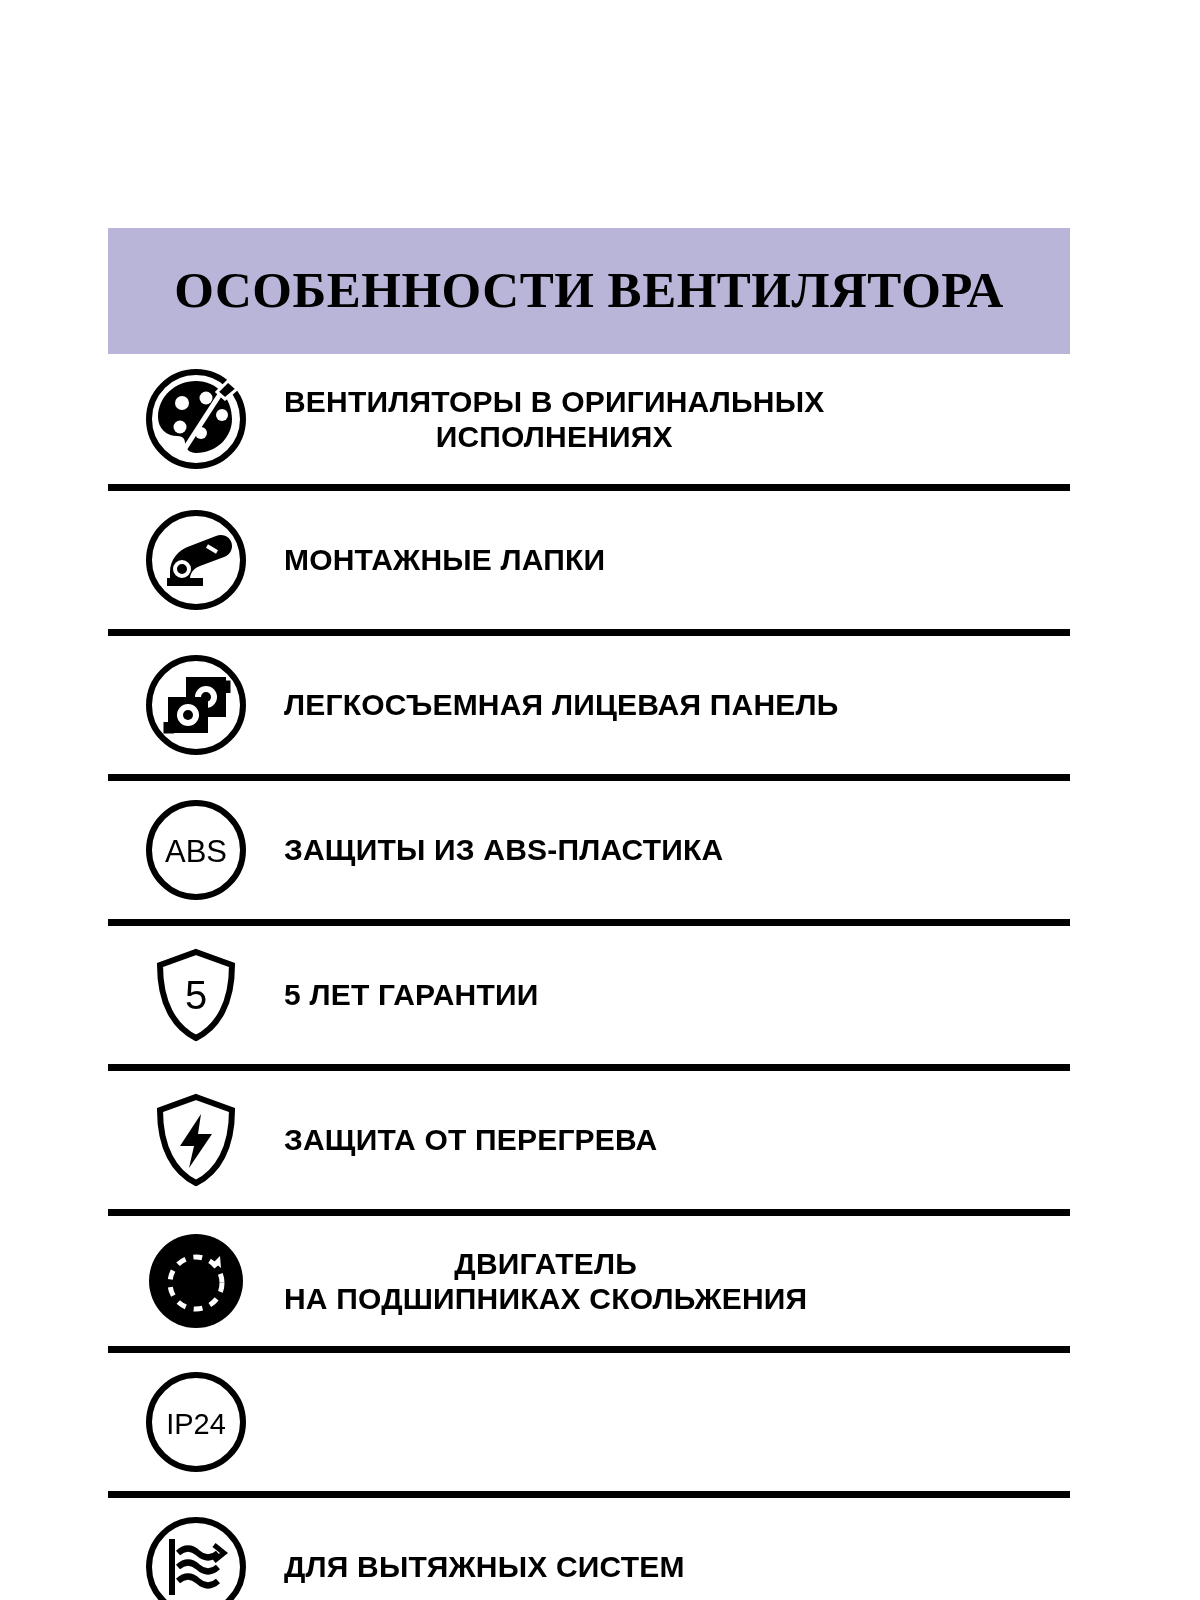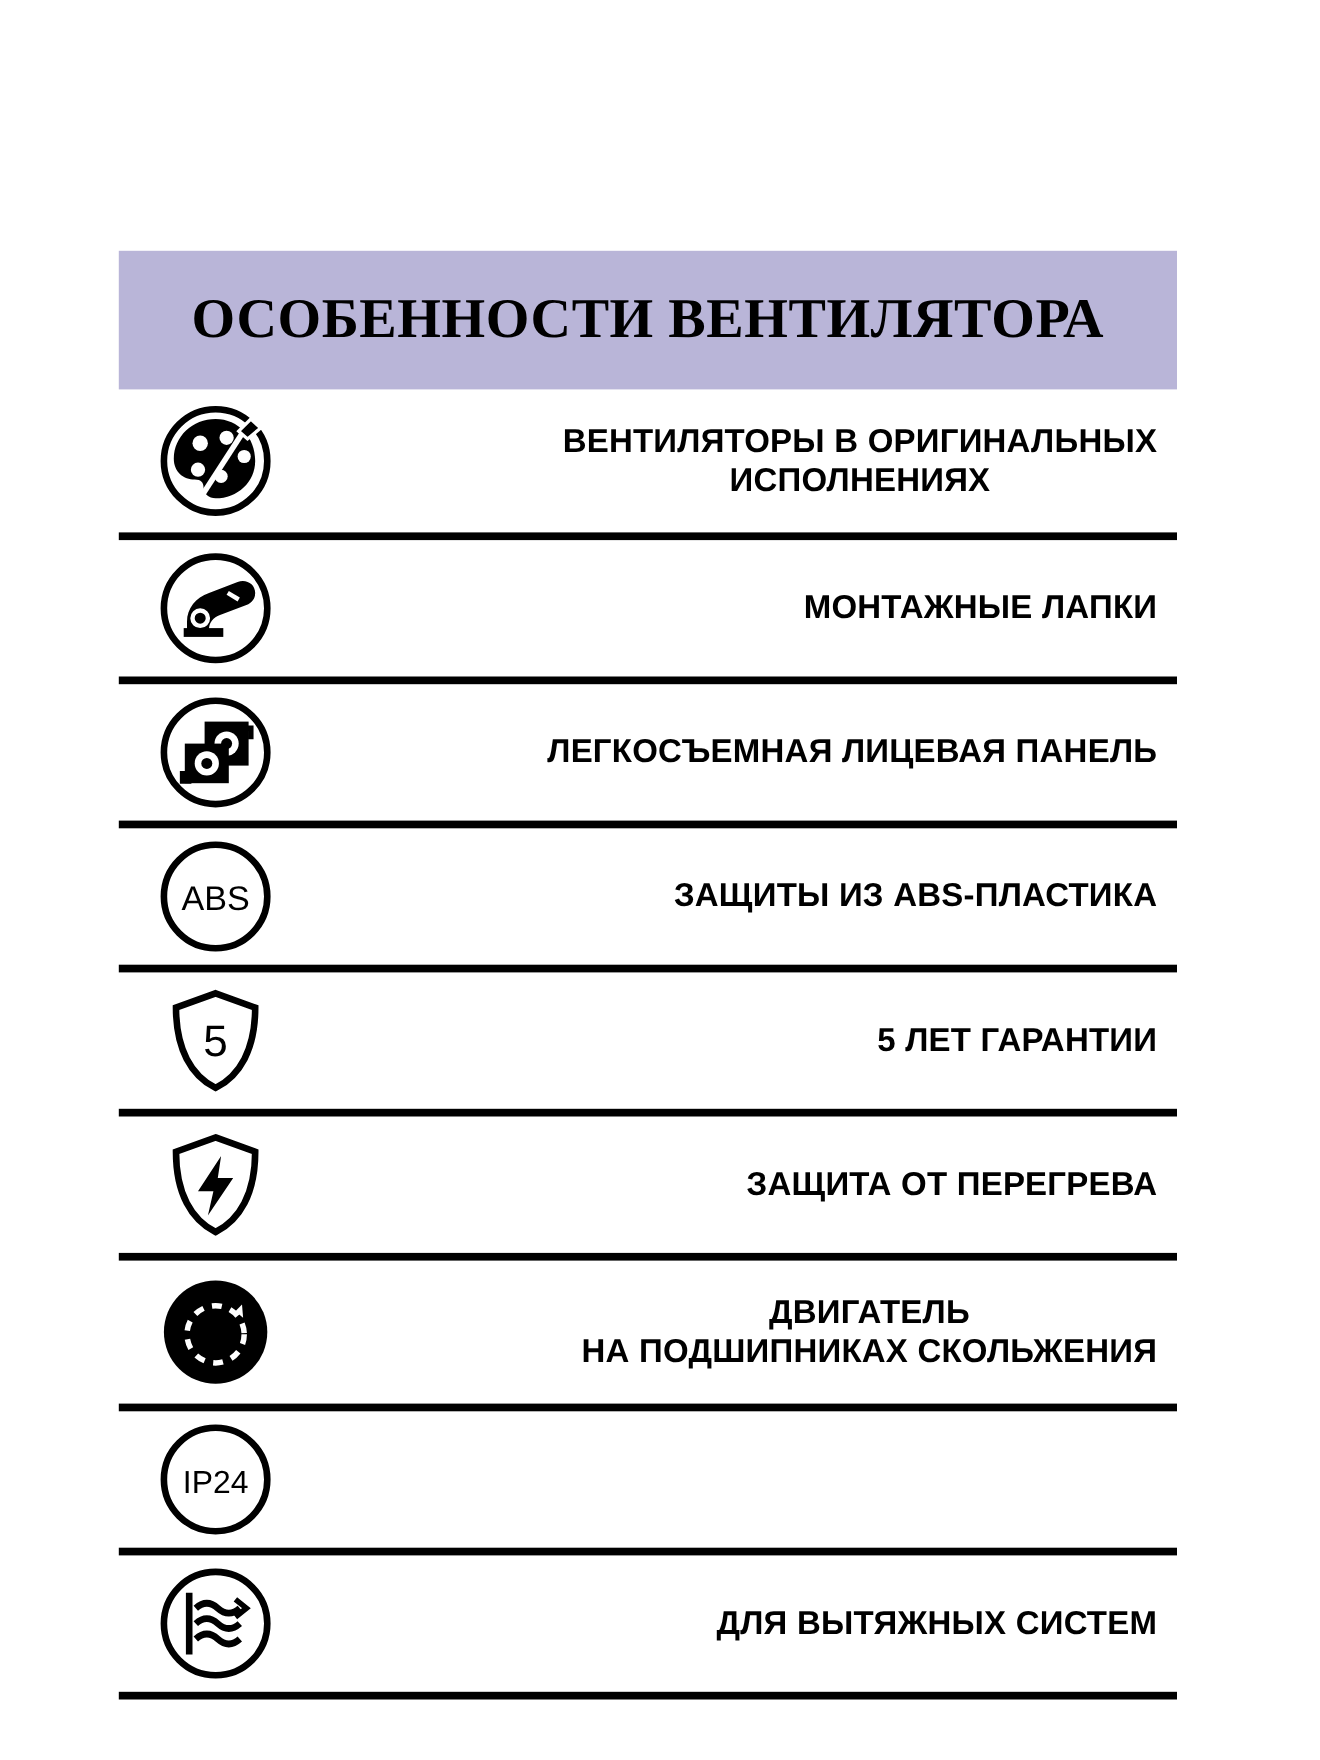--- a/index.html
+++ b/index.html
@@ -67,35 +67,35 @@
     width: 176px;
     min-width: 176px;
     display: flex;
     align-items: center;
     justify-content: center;
   }
   .label-cell {
     flex: 1 1 auto;
     display: flex;
     align-items: center;
-    justify-content: flex-end;
+    justify-content: flex-start;
     padding-right: 18px;
   }
   .label-text {
     font-size: 30px;
     font-weight: bold;
     color: #000000;
     text-align: center;
     line-height: 1.18;
     letter-spacing: 0.2px;
     white-space: pre-line;
   }
 
   .r-h-tall { height: 130px; }
-  .r-h { height: 124px; gap: 18px; }
+  .r-h { height: 138px; }
 
   svg { display: block; }
 </style>
 </head>
 <body>
 
 <div class="sheet">
   <div class="panel">
 
     <div class="header-band">

